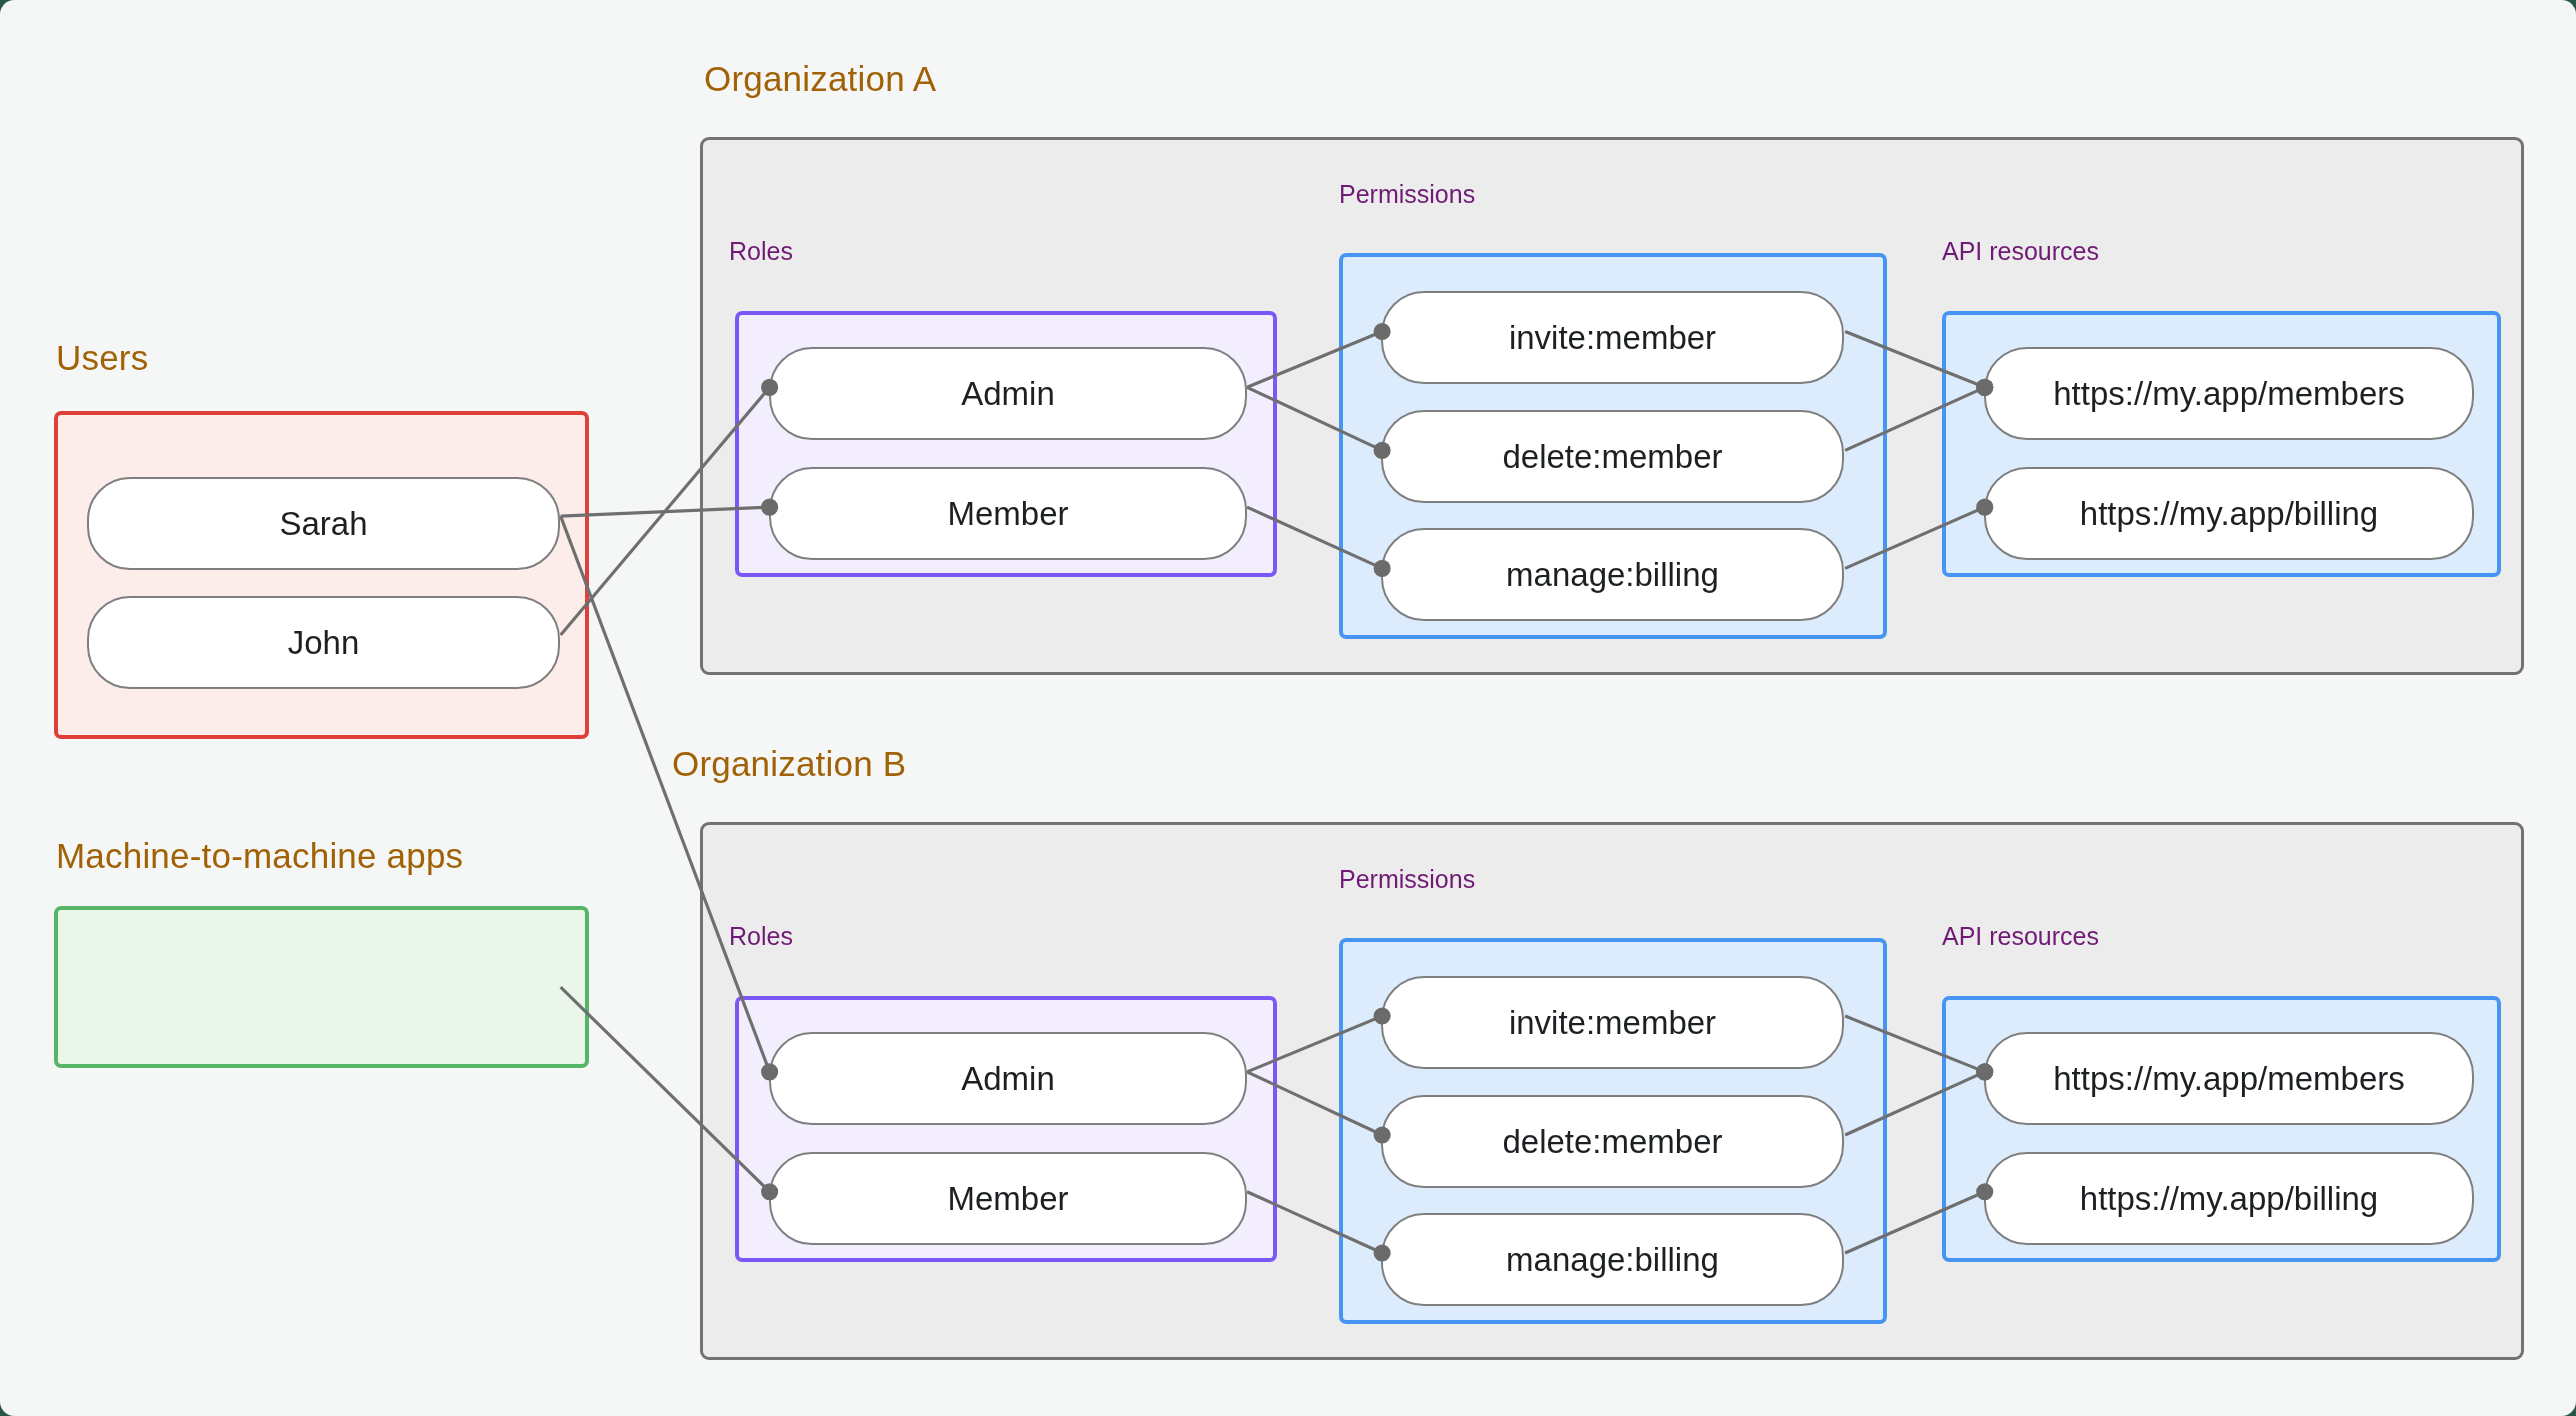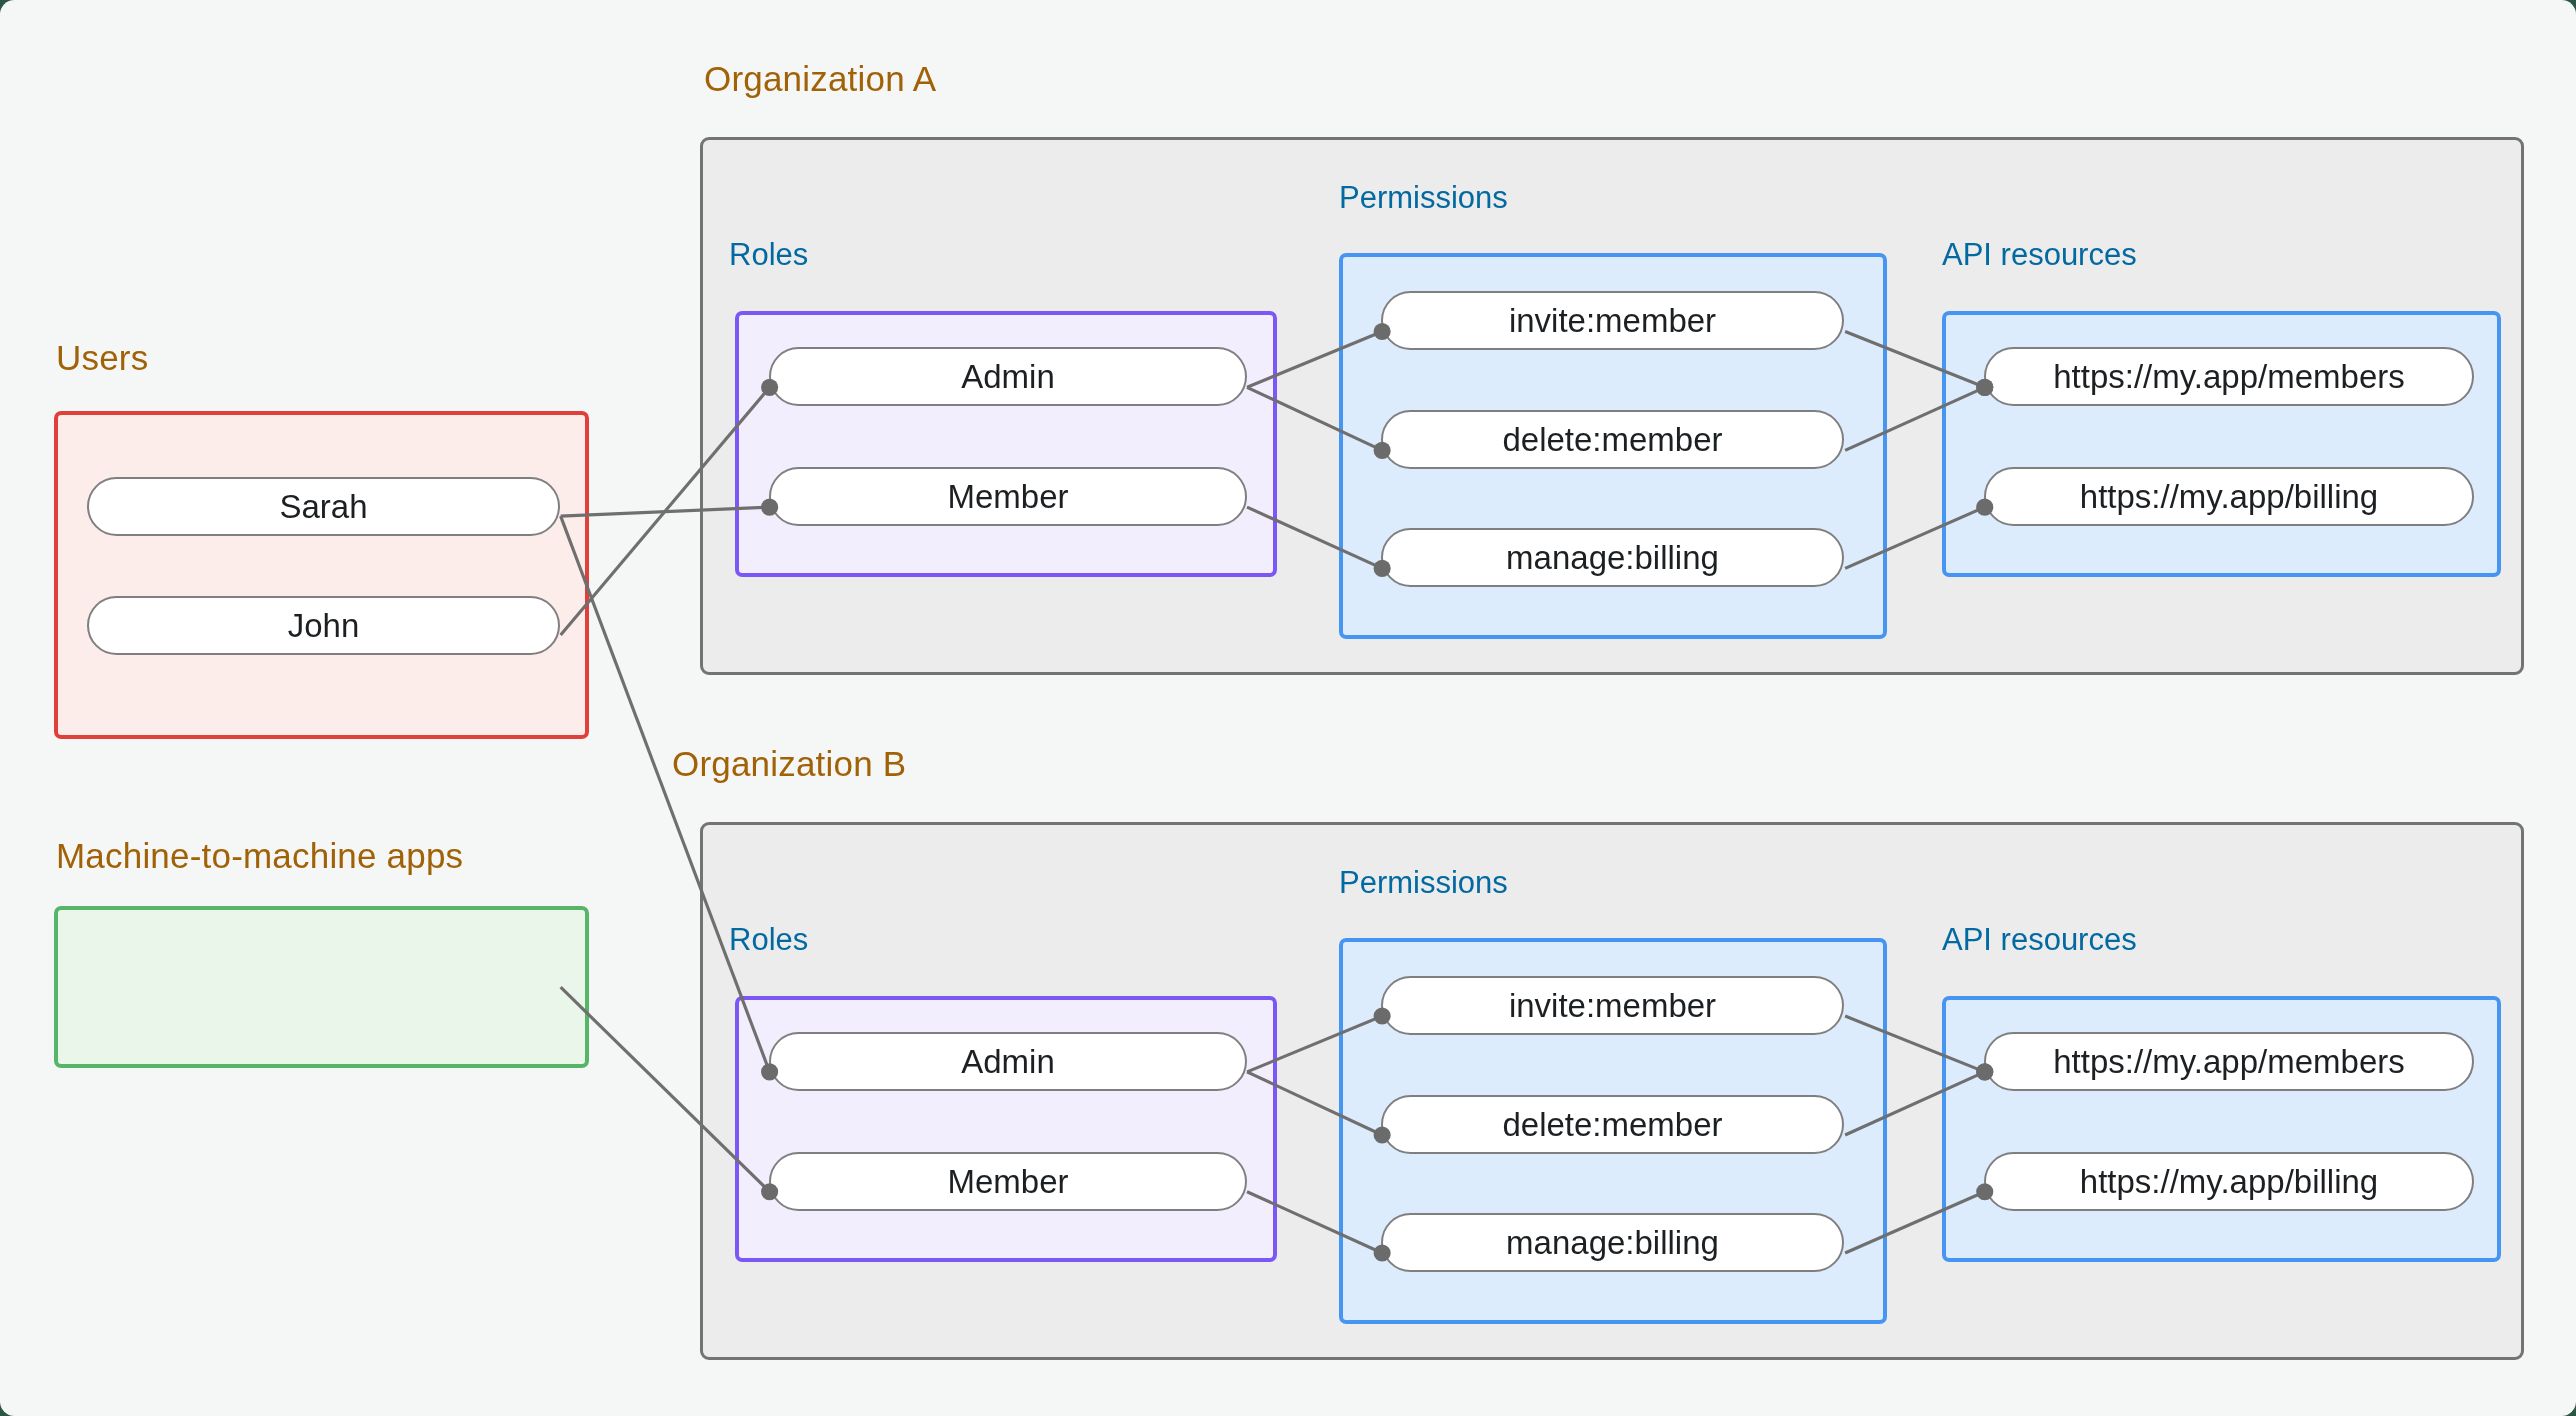--- a/index.html
+++ b/index.html
@@ -18,40 +18,40 @@
   .heading {
     position: absolute;
     font-size: 35px;
     font-weight: 500;
     color: #a16207;
     letter-spacing: 0.2px;
     white-space: nowrap;
   }
   .section-label {
     position: absolute;
-    font-size: 31px;
+    font-size: 25px;
     font-weight: 500;
-    color: #0369a1;
+    color: #701a75;
     white-space: nowrap;
   }
   .group-box {
     position: absolute;
     box-sizing: border-box;
     border-radius: 7.2px;
   }
   .users-box   { background: #fcecea; border: 4.5px solid #e0403a; }
   .m2m-box     { background: #eaf6ea; border: 4.5px solid #57b567; }
   .org-box     { background: #ececec; border: 3.6px solid #737373; border-radius: 9px; }
   .roles-box   { background: #f3eefd; border: 4.5px solid #7b57f6; }
   .perms-box   { background: #ddecfc; border: 4.5px solid #4795f2; }
   .api-box     { background: #ddecfc; border: 4.5px solid #4795f2; }
   .pill {
     position: absolute;
     box-sizing: border-box;
-    height: 59px;
+    height: 93px;
     background: #ffffff;
     border: 2.7px solid #7f7f7f;
     border-radius: 43px;
     display: flex;
     align-items: center;
     justify-content: center;
     font-size: 33px;
     color: #1d2023;
     white-space: nowrap;
   }

